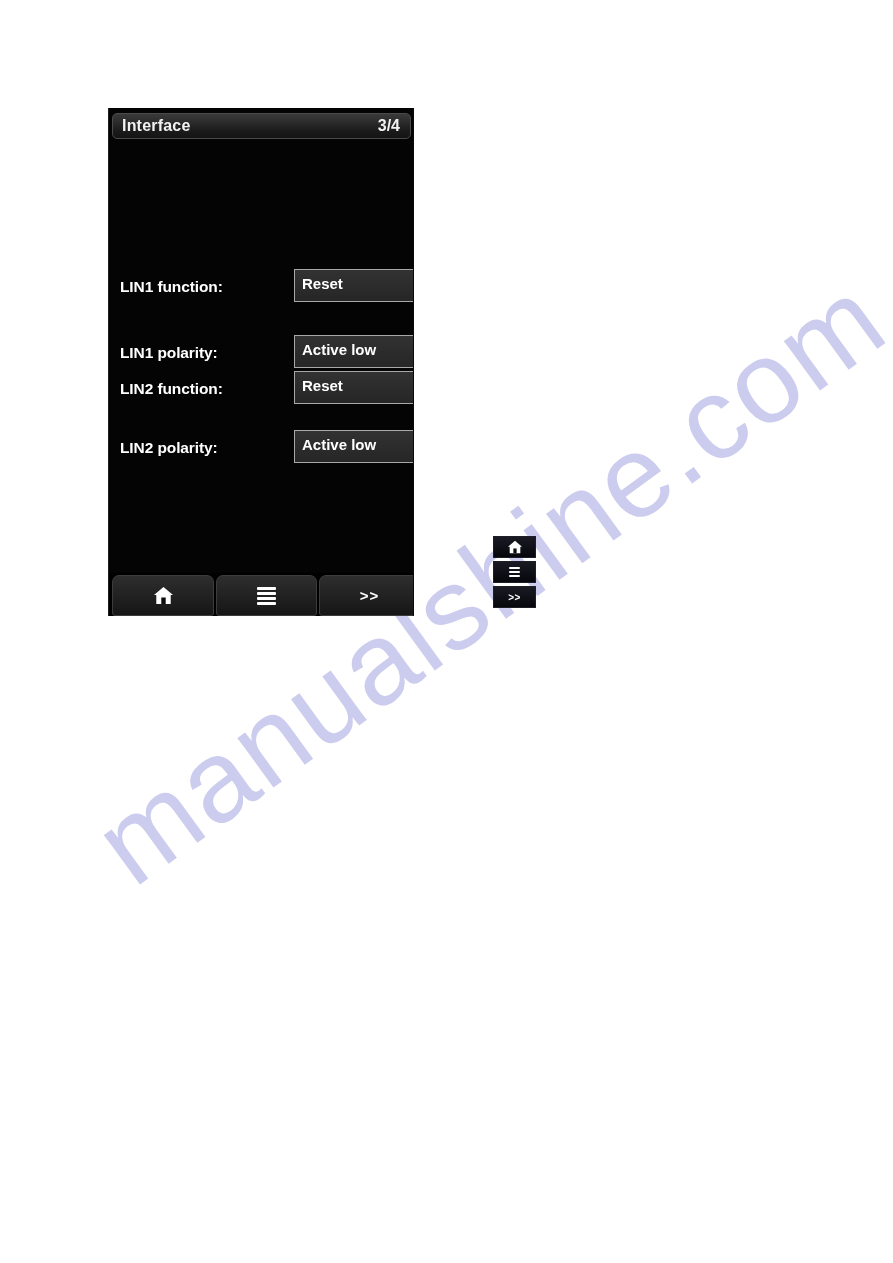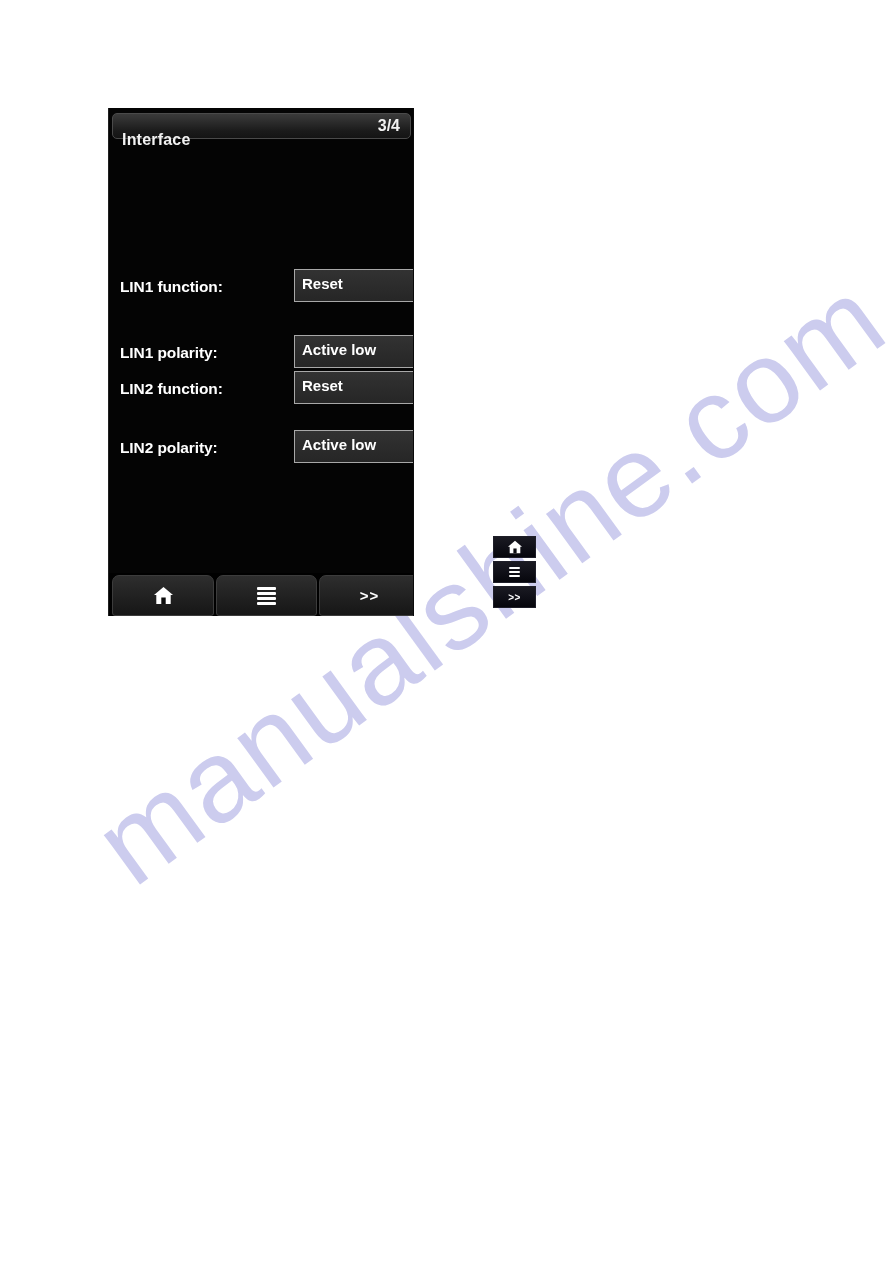--- a/index.html
+++ b/index.html
@@ -62,21 +62,21 @@
     width: 299px;
     height: 26px;
     border-radius: 5px;
     background: linear-gradient(to bottom, #3a3a3a 0%, #2b2b2b 35%, #1b1b1b 70%, #141414 100%);
     border: 1px solid #4a4a4a;
     box-sizing: border-box;
   }
   #title-bar .title-text {
     position: absolute;
     left: 9px;
-    top: 17px;
+    top: 3px;
     color: #f2f2f2;
     font-size: 16px;
     font-weight: bold;
     letter-spacing: 0.2px;
     text-align: center;
   }
   #title-bar .page-indicator {
     position: absolute;
     right: 10px;
     top: 3px;

